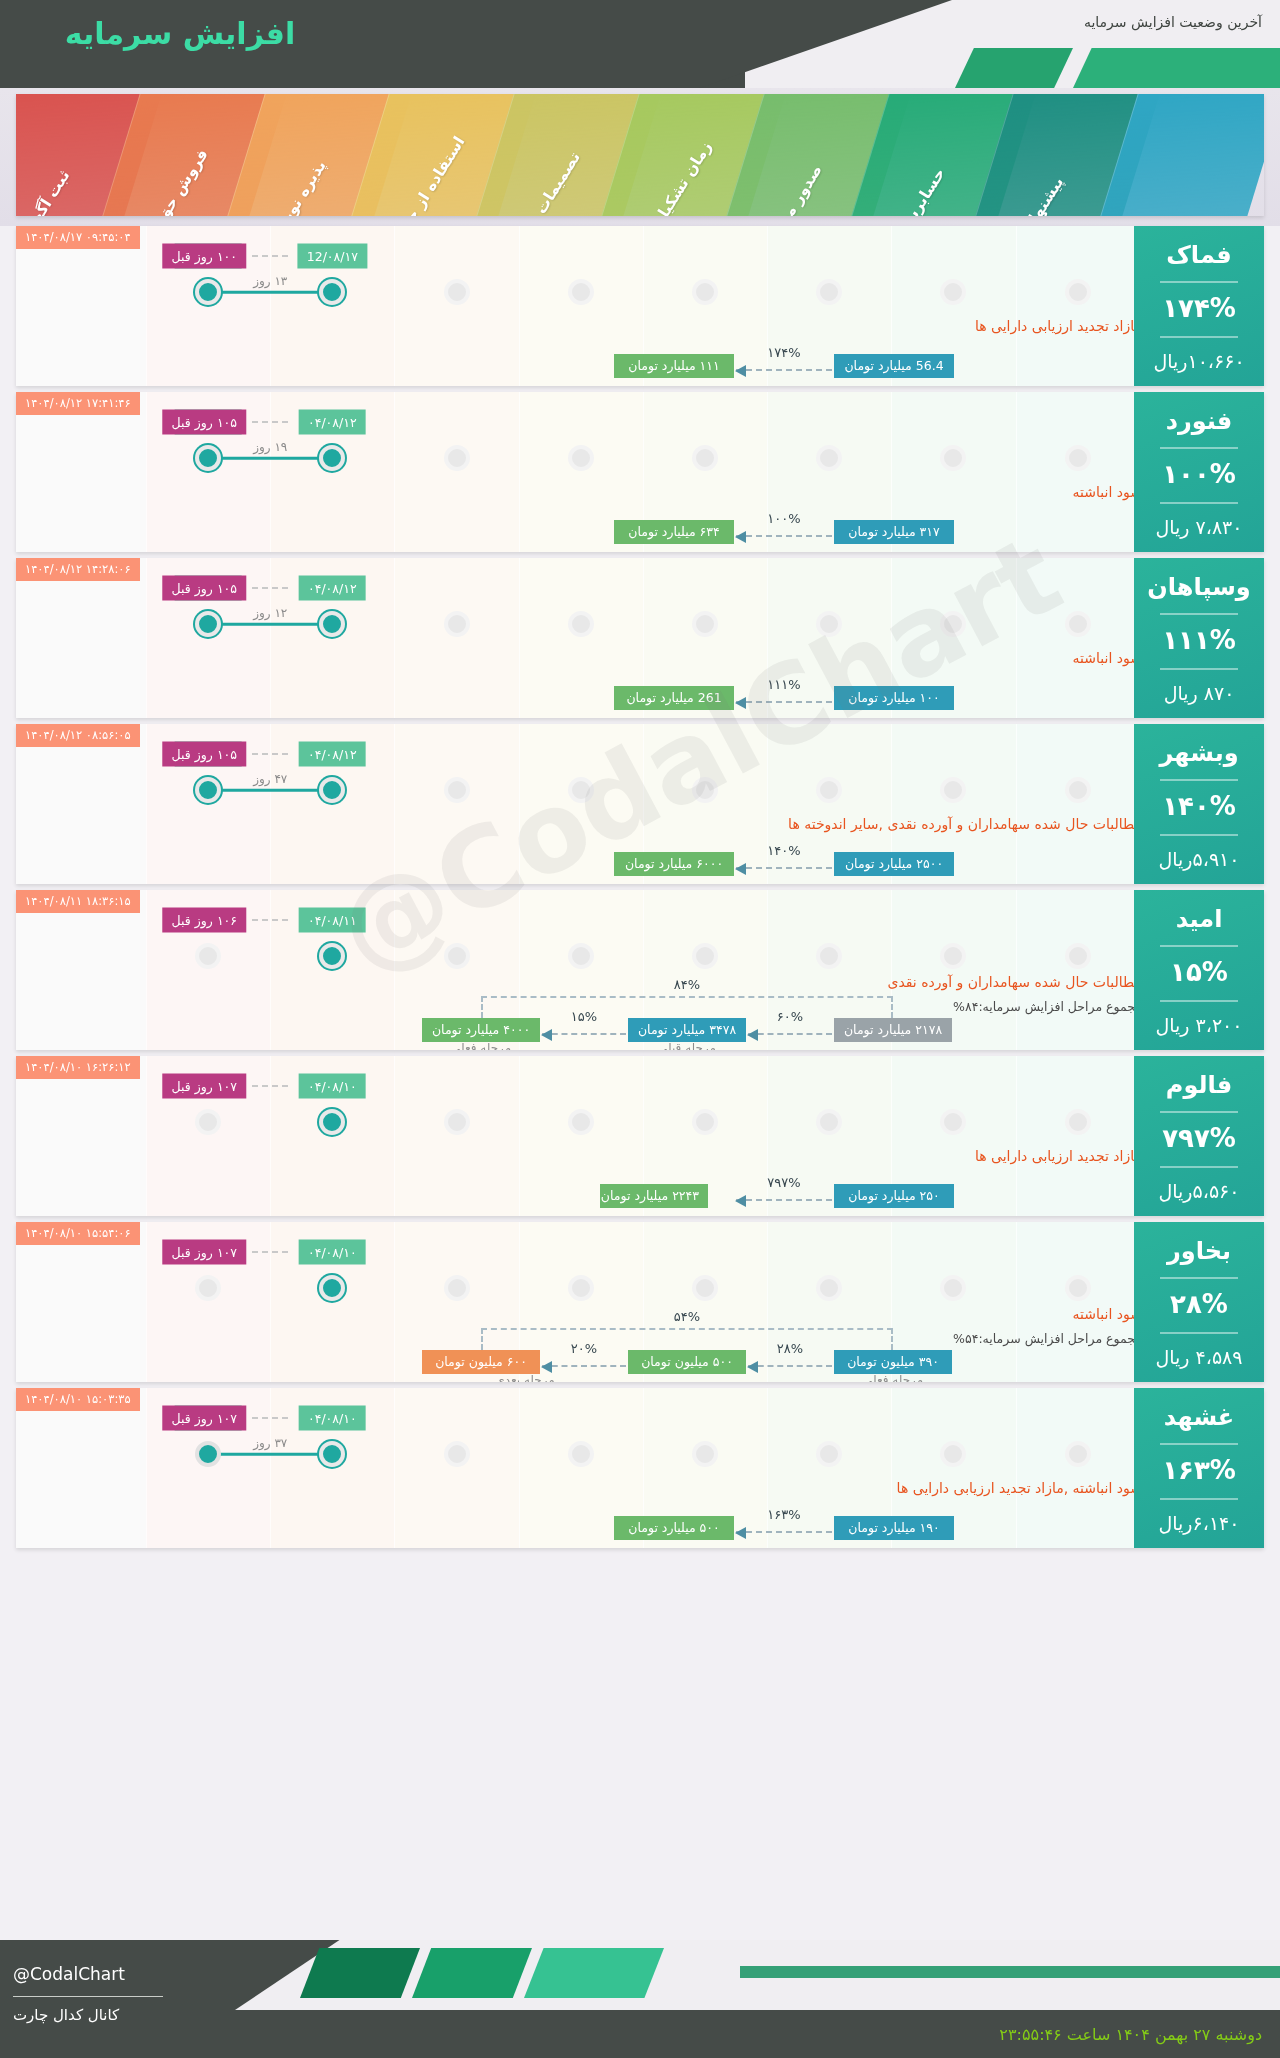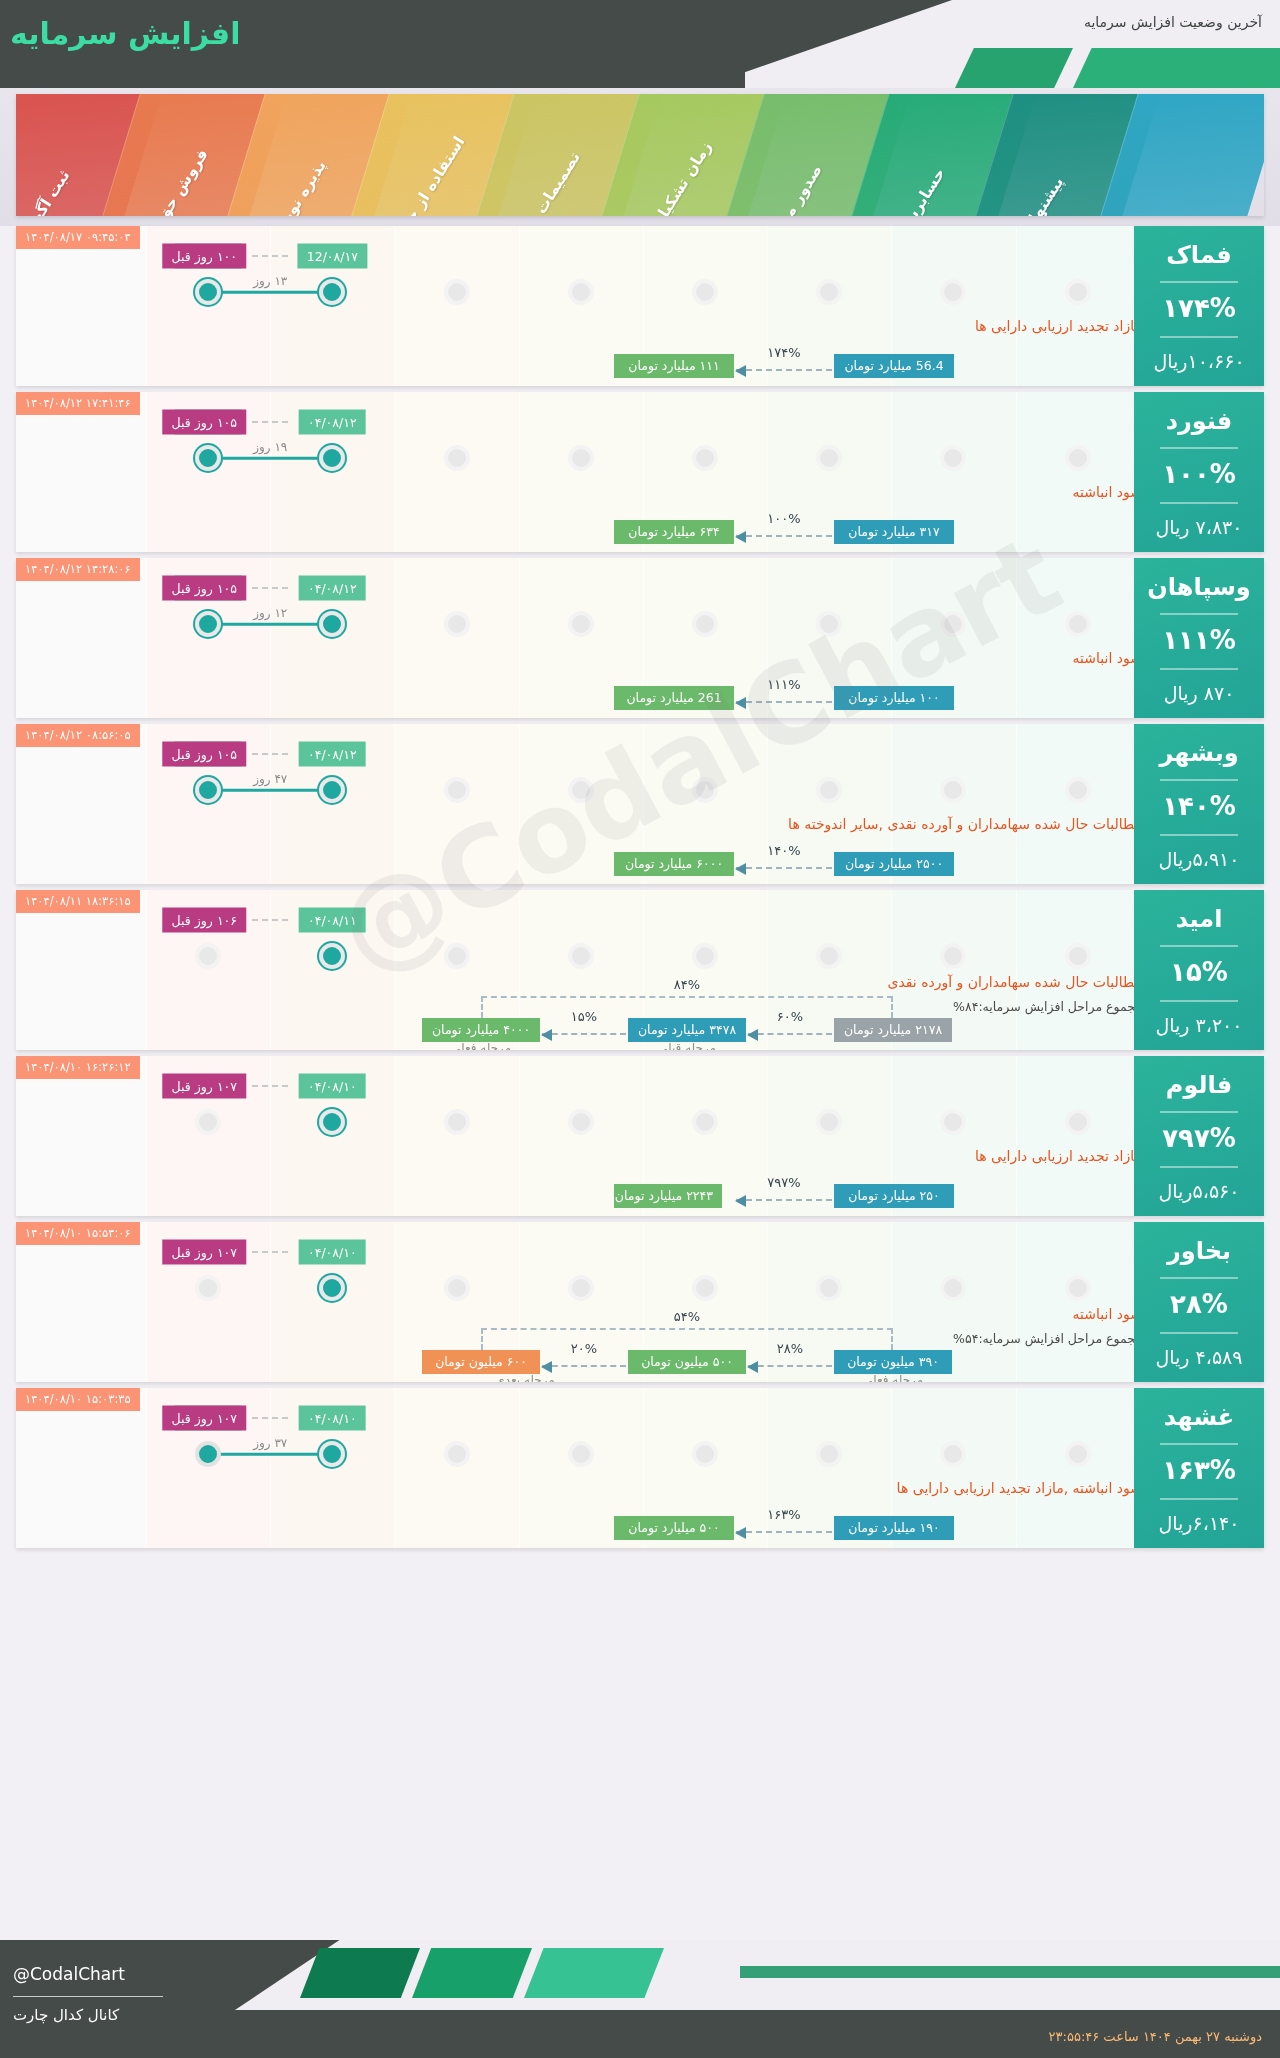--- a/index.html
+++ b/index.html
@@ -35,21 +35,21 @@
     width: 745px; height: 88px;
     background: #454b48;
   }
   .header-title {
     position: absolute;
     top: 16px; left: 10px;
     width: 340px;
     color: #3cdca5;
     font-size: 30px;
     font-weight: bold;
-    text-align: left;
+    text-align: center;
     direction: rtl;
     letter-spacing: 0.5px;
   }
   .header-sub {
     position: absolute;
     top: 14px; right: 18px;
     color: #3e4440;
     font-size: 14px;
     direction: rtl;
     font-weight: normal;
@@ -338,21 +338,21 @@
   .fc3 { left: 524px; width: 140px; background:#36c292;
          clip-path: polygon(14% 0,100% 0,86% 100%,0 100%); }
   .fbar { position: absolute; top: 26px; left: 740px; width: 540px; height: 12px; background:#35a077; }
   .f-handle {
     position: absolute;
     top: 24px; left: 13px;
     color: #fff; font-size: 17px; direction: ltr;
   }
   .f-rule { position:absolute; top:56px; left:13px; width:150px; height:1px; background:#c9cdc9; }
   .f-chan { position: absolute; top: 66px; left: 13px; color:#fff; font-size:15px; direction: rtl; }
-  .f-date { position: absolute; bottom: 14px; right: 18px; color:#fdba74; font-size:13px; direction: rtl; }
+  .f-date { position: absolute; bottom: 14px; right: 18px; color:#84cc16; font-size:16px; direction: rtl; }
 </style>
 </head>
 <body>
 
 <div class="header">
   <div class="header-dark2"></div>
   <div class="header-dark"></div>
   <div class="header-title">افزایش سرمایه</div>
   <div class="header-sub">آخرین وضعیت افزایش سرمایه</div>
   <div class="header-chev hc1"></div>
@@ -661,21 +661,21 @@
         <div class="date-chip" style="left: 186.333px; top: 30px;">۰۴/۰۸/۱۰</div>
         <div class="dash-link" style="left: 106.333px; width: 36px; top: 30px;"></div>
         <div class="days-chip" style="left: 58.3333px; top: 30px;">۱۰۷ روز قبل</div>
         <div class="reason" style="left: 996px; top: 100px;">مازاد تجدید ارزیابی دارایی ها</div>
       </div>
       <div class="cap">
         <div class="cap-lbl" style="right: 372px;">سرمایه:</div>
         <div class="cap-box blue" style="left: 818px; width: 120px;">۲۵۰ میلیارد تومان</div>
         <div class="cap-arrow" style="left: 720px; width: 96px;"></div>
         <div class="cap-pct" style="left: 768px;">۷۹۷%</div>
-        <div class="cap-box green" style="left: 598px; width: 108px;">۲۲۴۳ میلیارد تومان</div>
+        <div class="cap-box green" style="left: 584px; width: 108px;">۲۲۴۳ میلیارد تومان</div>
       </div>
     </div>
     <div class="row">
       <div class="grid">
         <div class="gcell" style="background: rgb(242, 249, 250);"></div>
         <div class="gcell" style="background: rgb(242, 250, 247);"></div>
         <div class="gcell" style="background: rgb(243, 250, 245);"></div>
         <div class="gcell" style="background: rgb(246, 250, 243);"></div>
         <div class="gcell" style="background: rgb(250, 251, 243);"></div>
         <div class="gcell" style="background: rgb(252, 251, 243);"></div>

